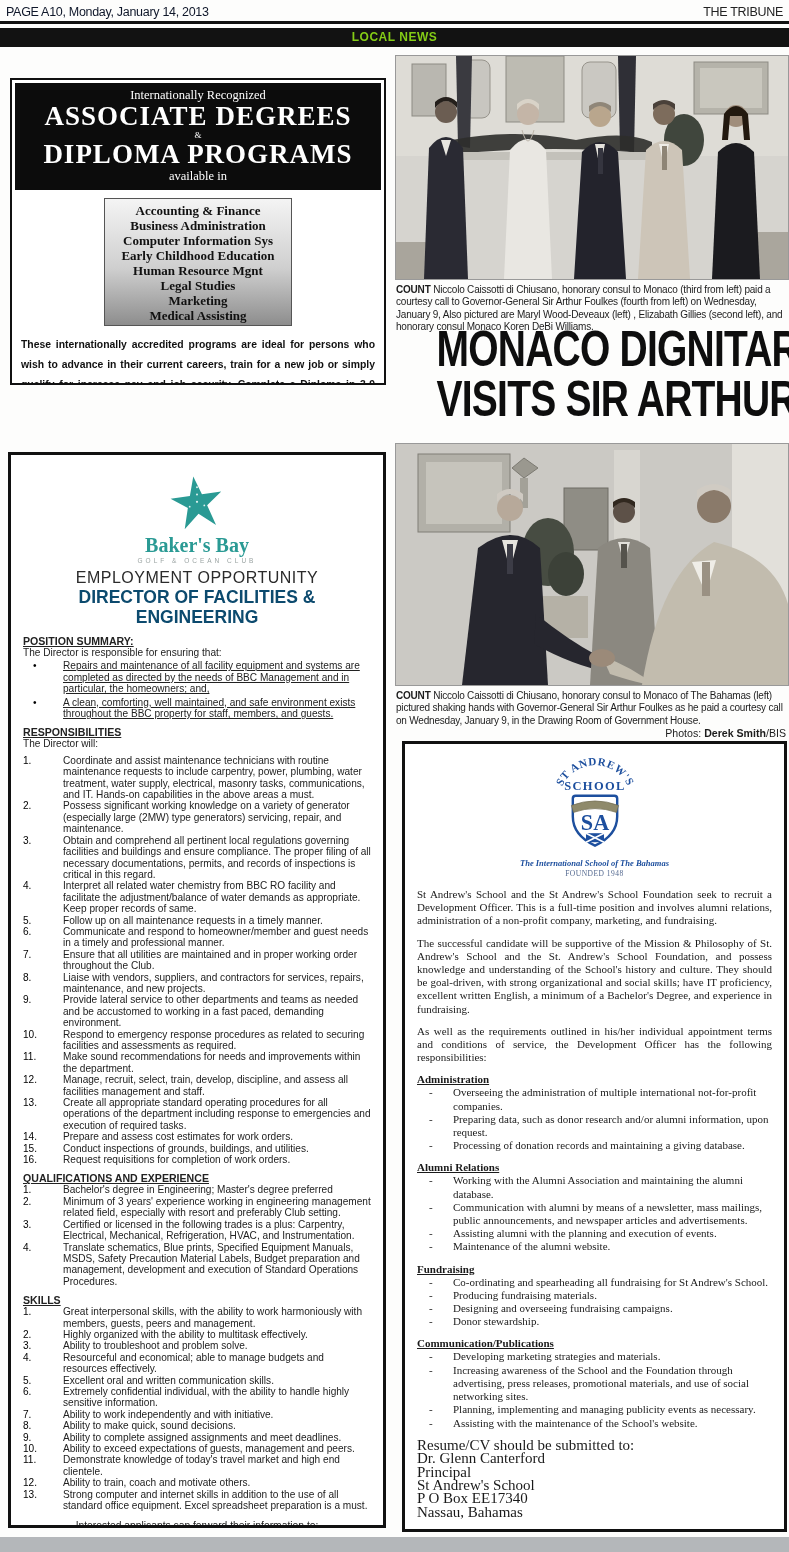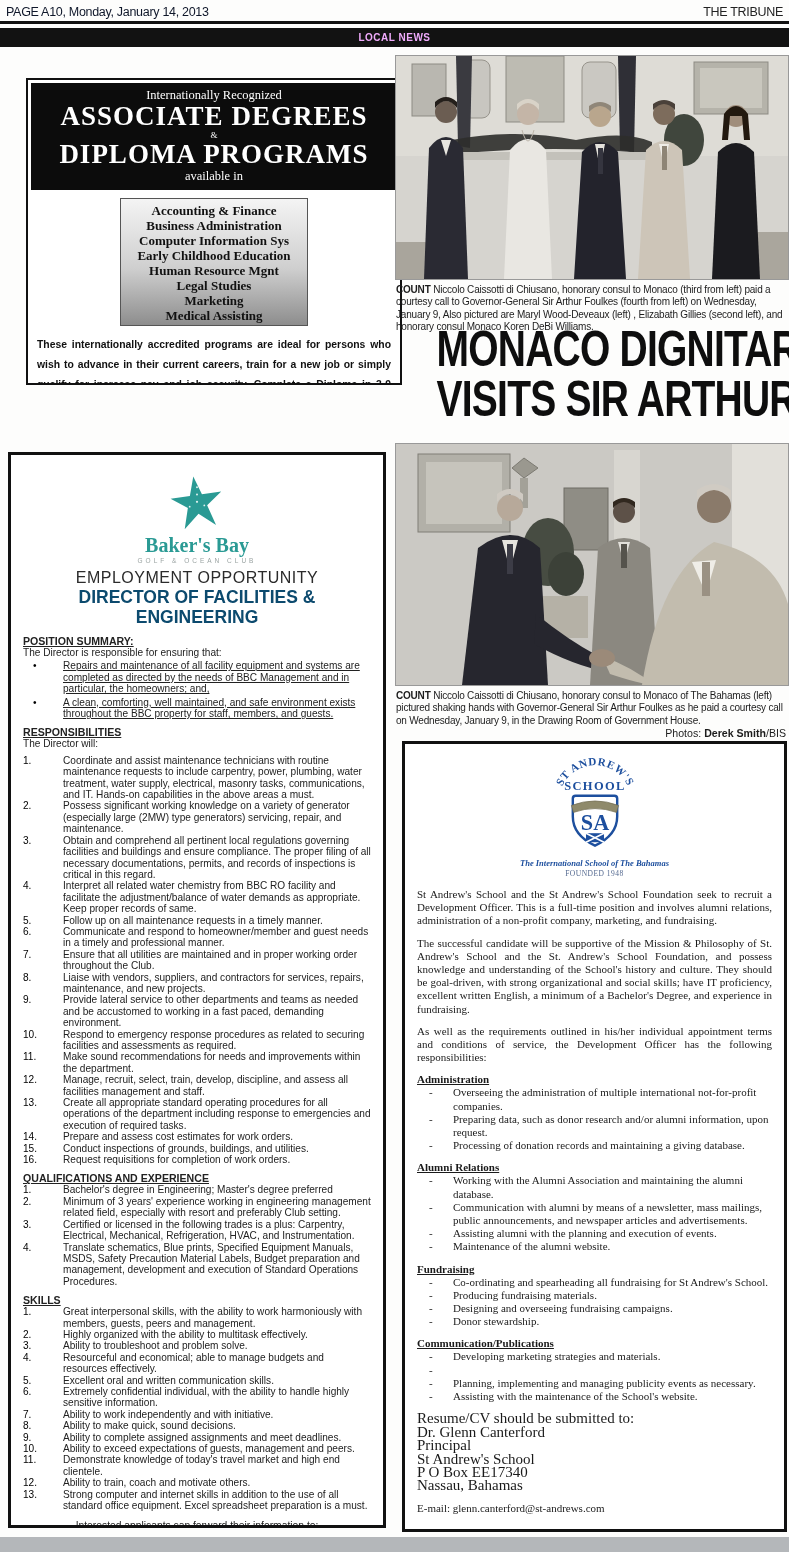--- a/index.html
+++ b/index.html
@@ -5,27 +5,27 @@
   * { margin:0; padding:0; box-sizing:border-box; }
   html,body { background:#e9e9e9; }
   body { width:789px; height:1552px; position:relative; font-family:"Liberation Sans",sans-serif; }
   .page { position:absolute; left:0; top:0; width:789px; height:1552px; background:#fdfdfc; overflow:hidden; }
 
   
   .hdr-left  { position:absolute; left:6px;  top:5px; font-size:12.5px; letter-spacing:-0.3px; color:#0f172a; }
   .hdr-right { position:absolute; right:6px; top:5px; font-size:12.5px; letter-spacing:-0.3px; color:#222; }
   .hdr-rule  { position:absolute; left:0; top:21px; width:789px; height:3px; background:#121212; }
   .banner    { position:absolute; left:0; top:28px; width:789px; height:19px; background:#121212;
-               color:#f0abfc; font-weight:bold; font-size:10px; text-align:center; line-height:19px; letter-spacing:0.5px; }
+               color:#84cc16; font-weight:bold; font-size:12px; text-align:center; line-height:19px; letter-spacing:0.5px; }
 
   
   .ad { position:absolute; background:#fff; border:2px solid #111; overflow:hidden; }
 
   
-  #degrees-ad { left:26px; top:78px; width:376px; height:307px; border-width:2px; }
+  #degrees-ad { left:10px; top:78px; width:376px; height:307px; border-width:2px; }
   .deg-black { margin:3px; background:#0c0c0c; color:#fff; text-align:center; padding:5px 4px 7px; }
   .deg-tag   { font-family:"Liberation Serif",serif; font-size:12.5px; line-height:14px; }
   .deg-t1,.deg-t2 { font-family:"Liberation Serif",serif; font-weight:bold; font-size:27px; line-height:29px; letter-spacing:1px; }
   .deg-amp   { font-family:"Liberation Serif",serif; font-size:9px; line-height:9px; }
   .deg-sub   { font-family:"Liberation Serif",serif; font-size:12.5px; line-height:14px; }
   .deg-progs { width:188px; margin:8px auto 4px; background:linear-gradient(180deg,#f4f4f4 0%,#cfcfcf 55%,#8d8d8d 100%);
                border:1px solid #555; padding:4px 2px 2px; text-align:center; }
   .deg-progs div { font-family:"Liberation Serif",serif; font-weight:bold; font-size:13px; line-height:15px; color:#111; }
   .deg-body  { margin:9px 9px 0; font-family:Liberation Sans, sans-serif; font-weight:bold; font-size:10.4px;
                line-height:20px; text-align:justify; color:#111; }
@@ -516,20 +516,21 @@
 
     <div class="sa-sect">Communication/Publications</div>
     <div>
 
     <div class="sa-drow">
           <span class="dash">-</span>
           <span class="txt">Developing marketing strategies and materials.</span>
         </div>
         <div class="sa-drow">
           <span class="dash">-</span>
+          <span class="txt">Increasing awareness of the School and the Foundation through advertising, press releases, promotional materials, and use of social networking sites.</span>
         </div>
         <div class="sa-drow">
           <span class="dash">-</span>
           <span class="txt">Planning, implementing and managing publicity events as necessary.</span>
         </div>
         <div class="sa-drow">
           <span class="dash">-</span>
           <span class="txt">Assisting with the maintenance of the School's website.</span>
         </div>
       </div>

